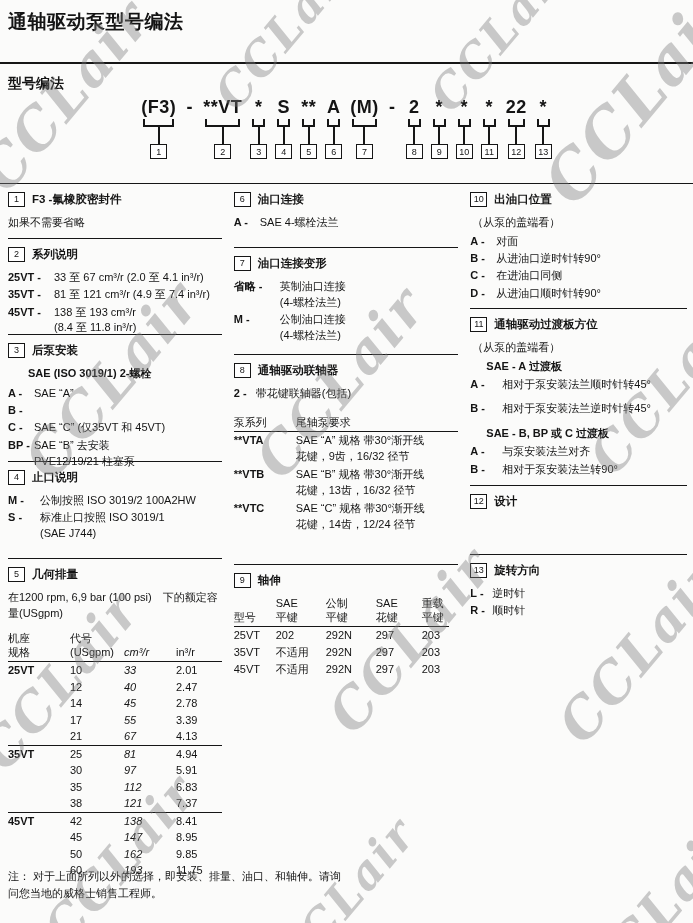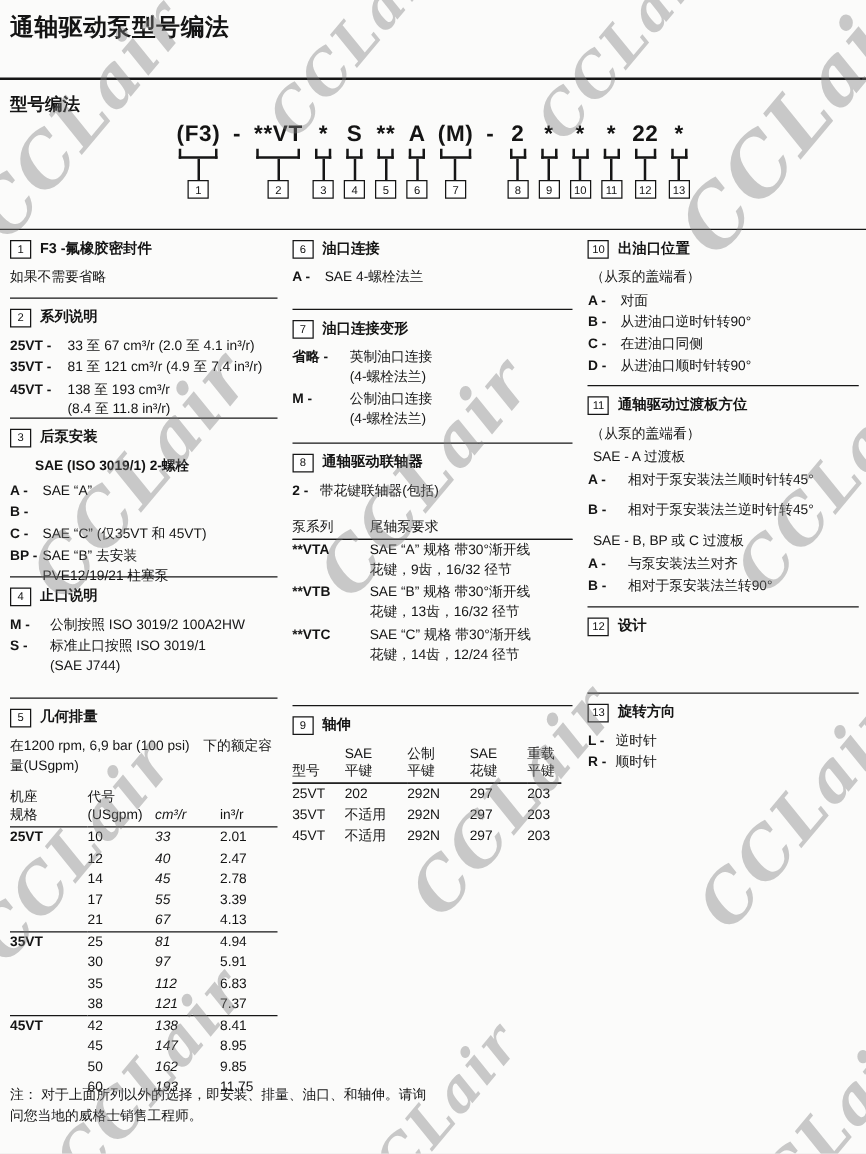--- a/index.html
+++ b/index.html
@@ -49,21 +49,21 @@
   .sub-line{margin:0 0 4px 20px;font-weight:bold;}
   .note-line{margin:0 0 3px 2px;}
   .pair{display:flex;margin:1.5px 0;}
   .pair-label{flex:none;font-weight:bold;}
   .pair-body{flex:1;}
   .lw20 .pair-label{width:22px;}
   .lw24 .pair-label{width:26px;}
   .lw30 .pair-label{width:32px;}
   .lw44 .pair-label{width:46px;}
   .spaced .pair{margin:2px 0 9px 0;}
-  .group-title{font-weight:normal;margin:3px 0 2px 4px;}
+  .group-title{font-weight:bold;margin:3px 0 2px 16px;}
   
   .h-s1{height:54px;}  .h-s2{height:96px;}  .h-s3{height:127px;} .h-s4{height:97px;}
   .h-s6{height:63px;}  .h-s7{height:107px;} .h-s8{height:210px;}
   .h-s10{height:124px;}.h-s11{height:177px;}.h-s12{height:69px;}
   
   table{border-collapse:collapse;width:100%;font-size:11px;}
   th{font-weight:normal;text-align:left;vertical-align:bottom;
      white-space:pre-line;line-height:1.3;padding:0 0 2px 0;border-bottom:1.8px solid #161616;}
   td{padding:1px 0;vertical-align:top;}
   .t5{margin-top:9px;}

